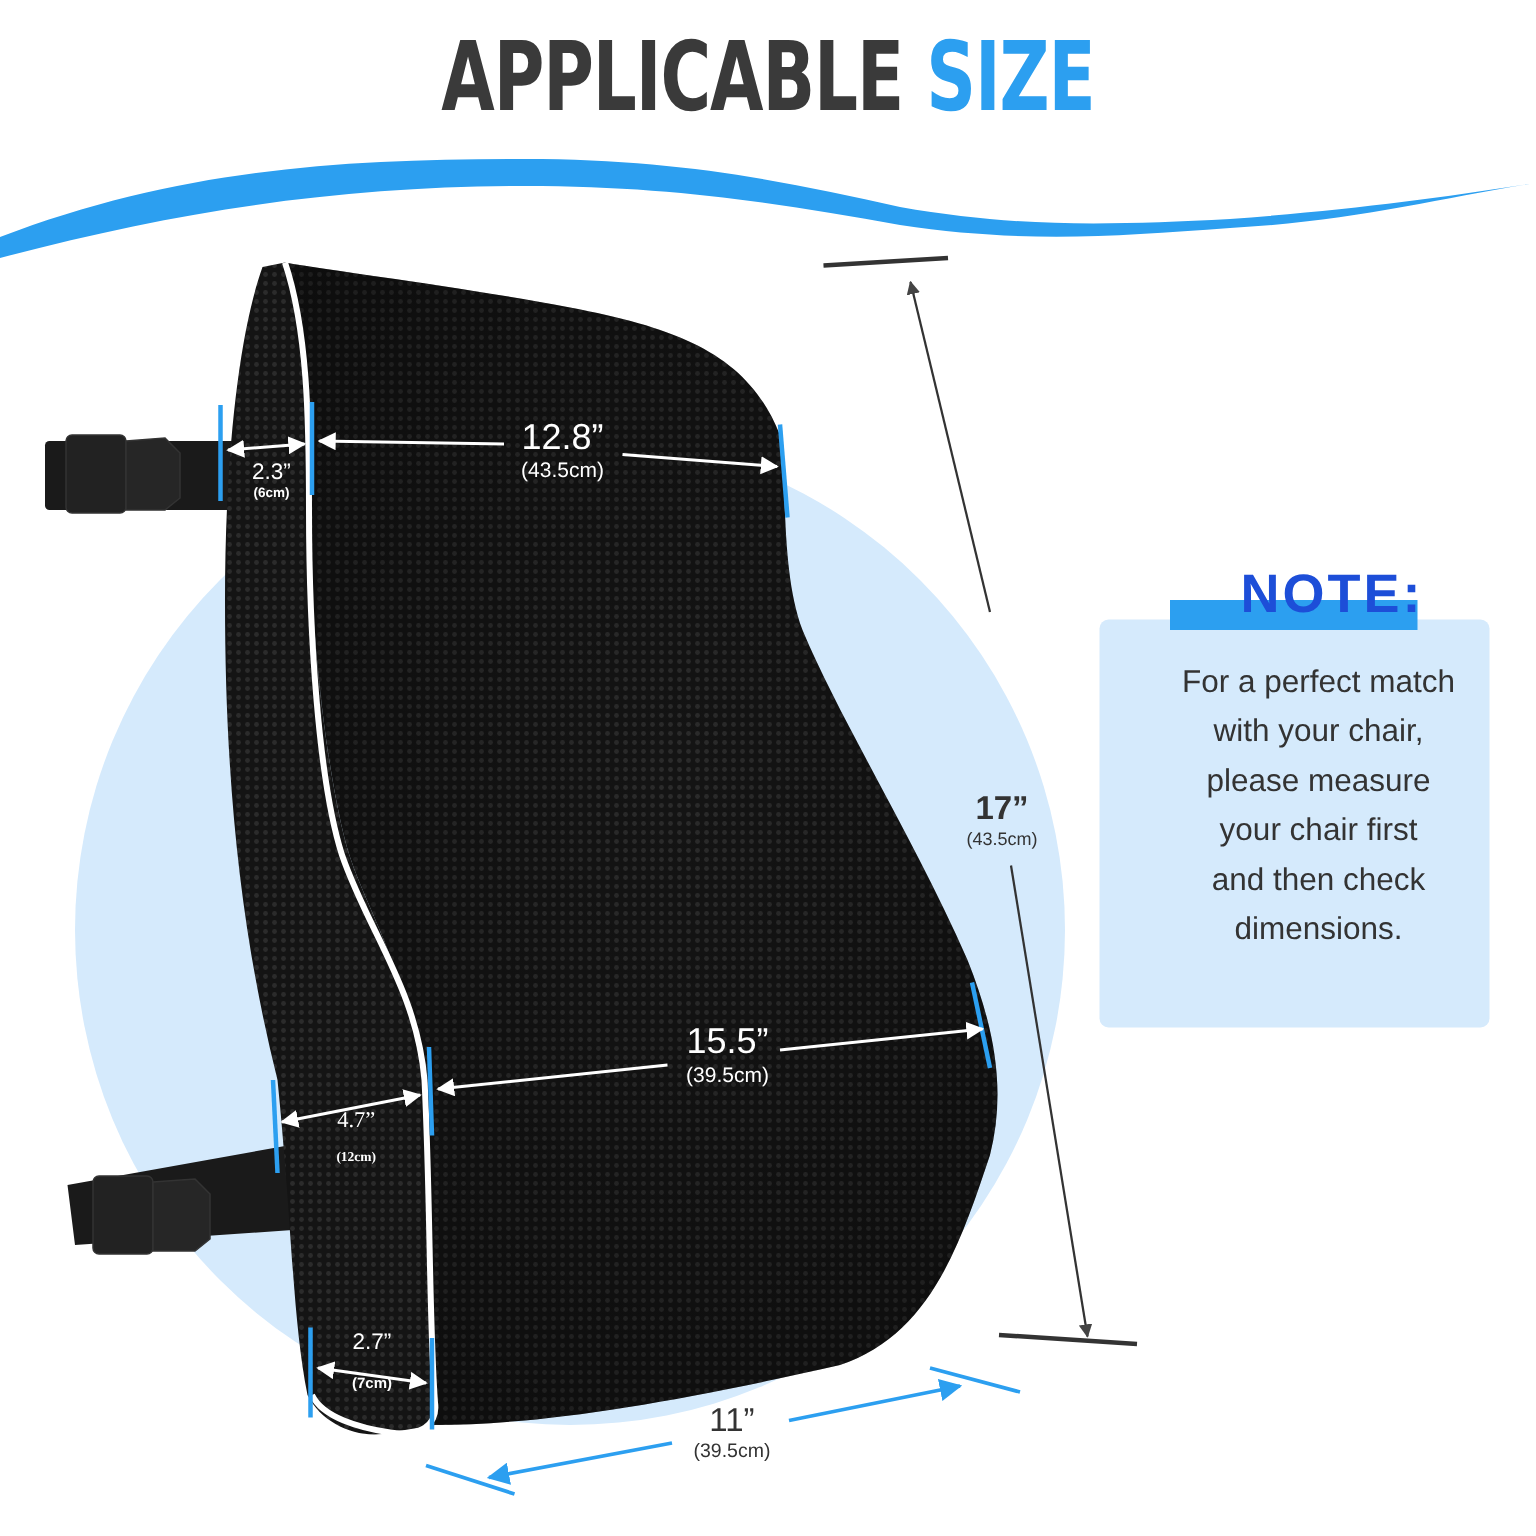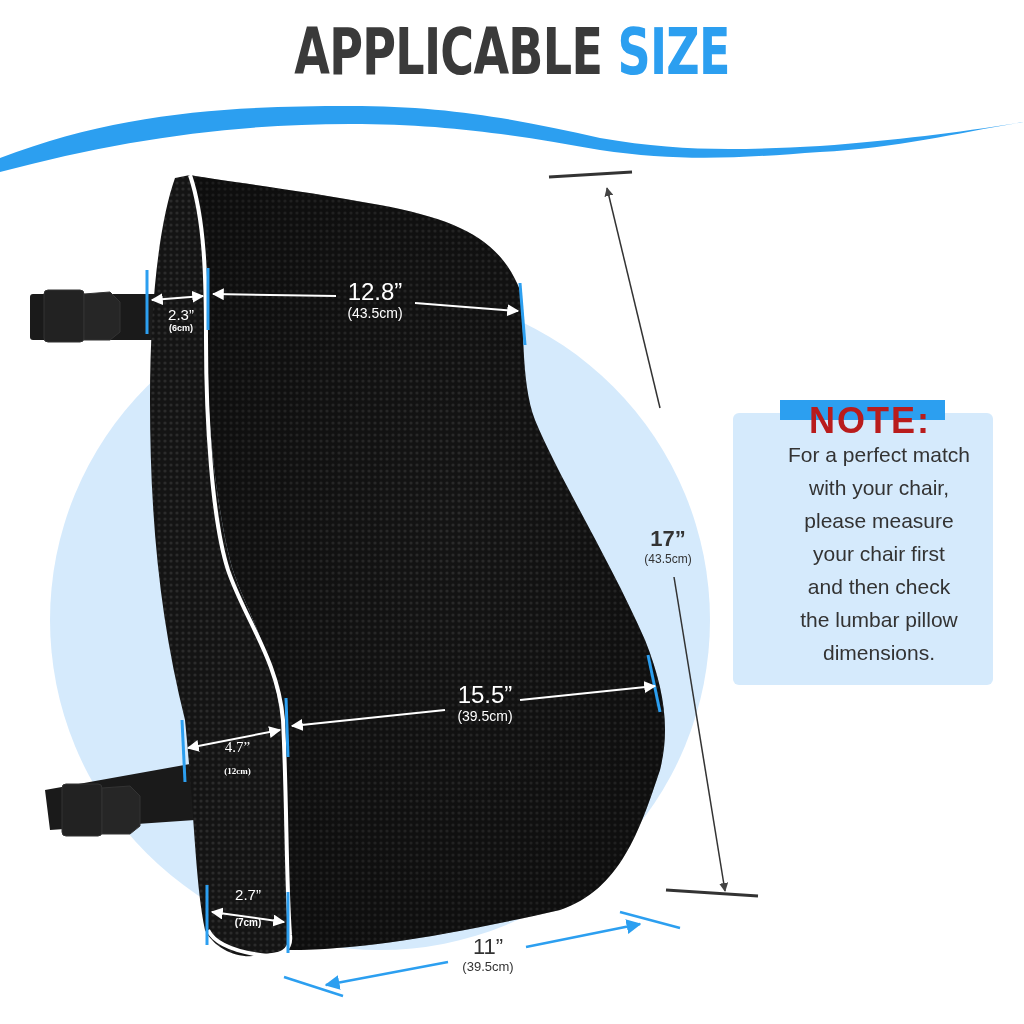--- a/index.html
+++ b/index.html
@@ -19,23 +19,23 @@
     svg.art { position: absolute; left: 0; top: 0; }
     .lbl { position: absolute; color: #ffffff; text-align: center; line-height: 1; }
     .lbl .main { display: block; }
     .lbl .sub { display: block; }
     .lbl.dark { color: #333333; }
     .note-heading {
       position: absolute; left: 780px; top: 400px; width: 165px; height: 20px;
       background: #2c9ff0;
     }
     .note-title {
-      position: absolute; left: 790px; top: 375px; width: 160px;
+      position: absolute; left: 808px; top: 375px; width: 160px;
       font-family: "Liberation Sans", sans-serif; font-weight: bold;
-      font-size: 36px; color: #b91c1c; letter-spacing: 2px; text-align: center; margin-top: 25px;
+      font-size: 36px; color: #1d4ed8; letter-spacing: 2px; text-align: center;
     }
     .note-box {
       position: absolute; left: 733px; top: 413px; width: 260px; height: 272px;
       background: #d5eafc; border-radius: 6px;
     }
     .note-text {
       position: absolute; left: 733px; top: 438px; width: 292px;
       text-align: center; font-size: 21px; line-height: 33px; color: #333333;
     }
     .note-text span { display: block; }
@@ -159,15 +159,14 @@
 
 <div class="note-box"></div>
 <div class="note-heading"></div>
 <div class="note-title">NOTE:</div>
 <div class="note-text">
   <span>For a perfect match</span>
   <span>with your chair,</span>
   <span>please measure</span>
   <span>your chair first</span>
   <span>and then check</span>
-  <span>the lumbar pillow</span>
   <span>dimensions.</span>
 </div>
 
 </body></html>

